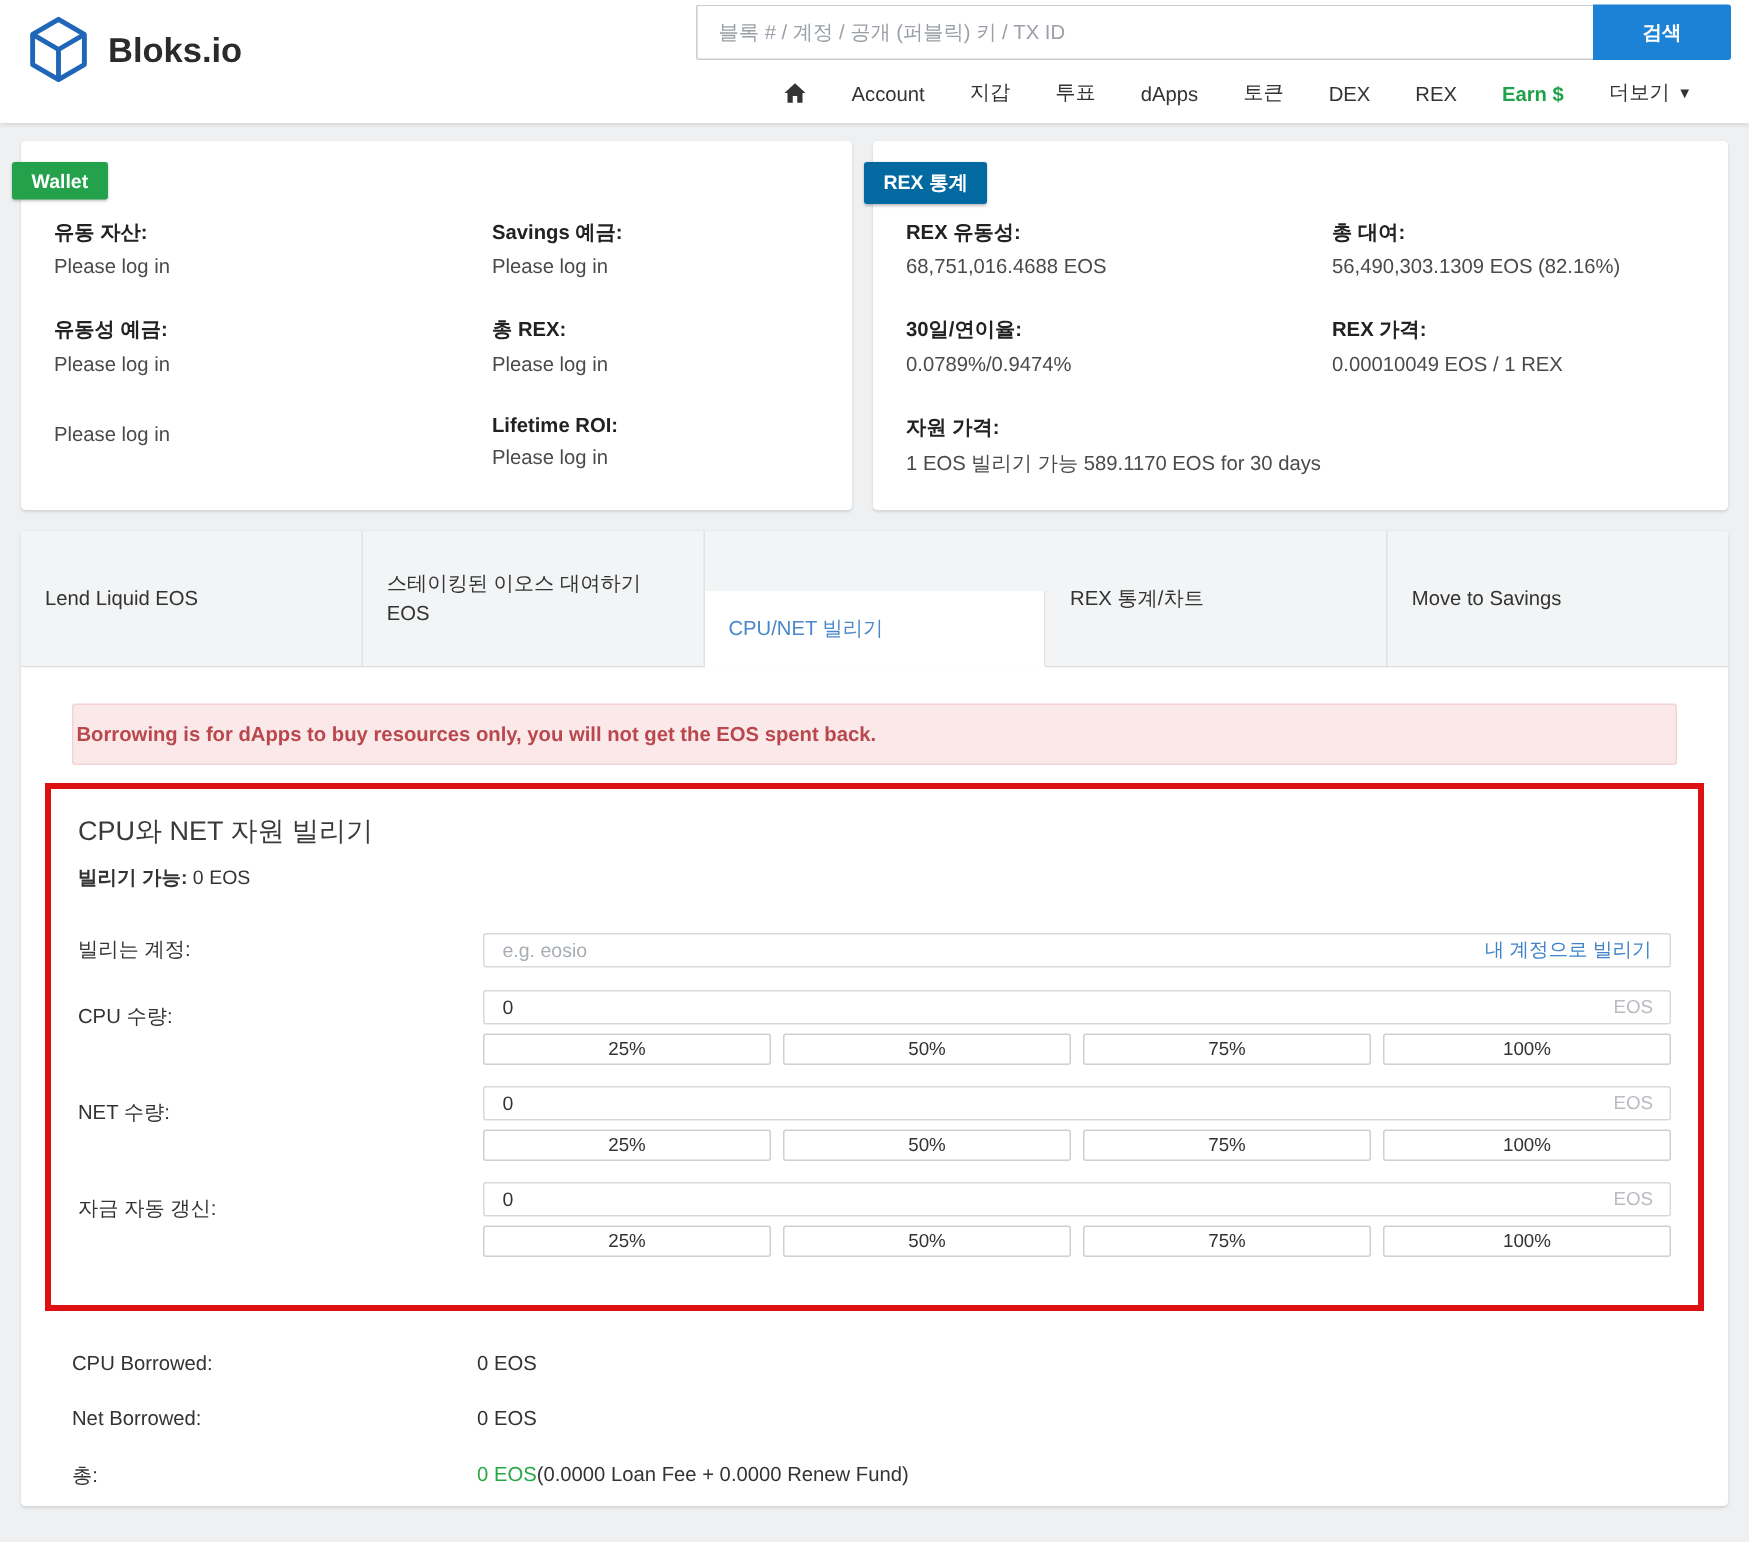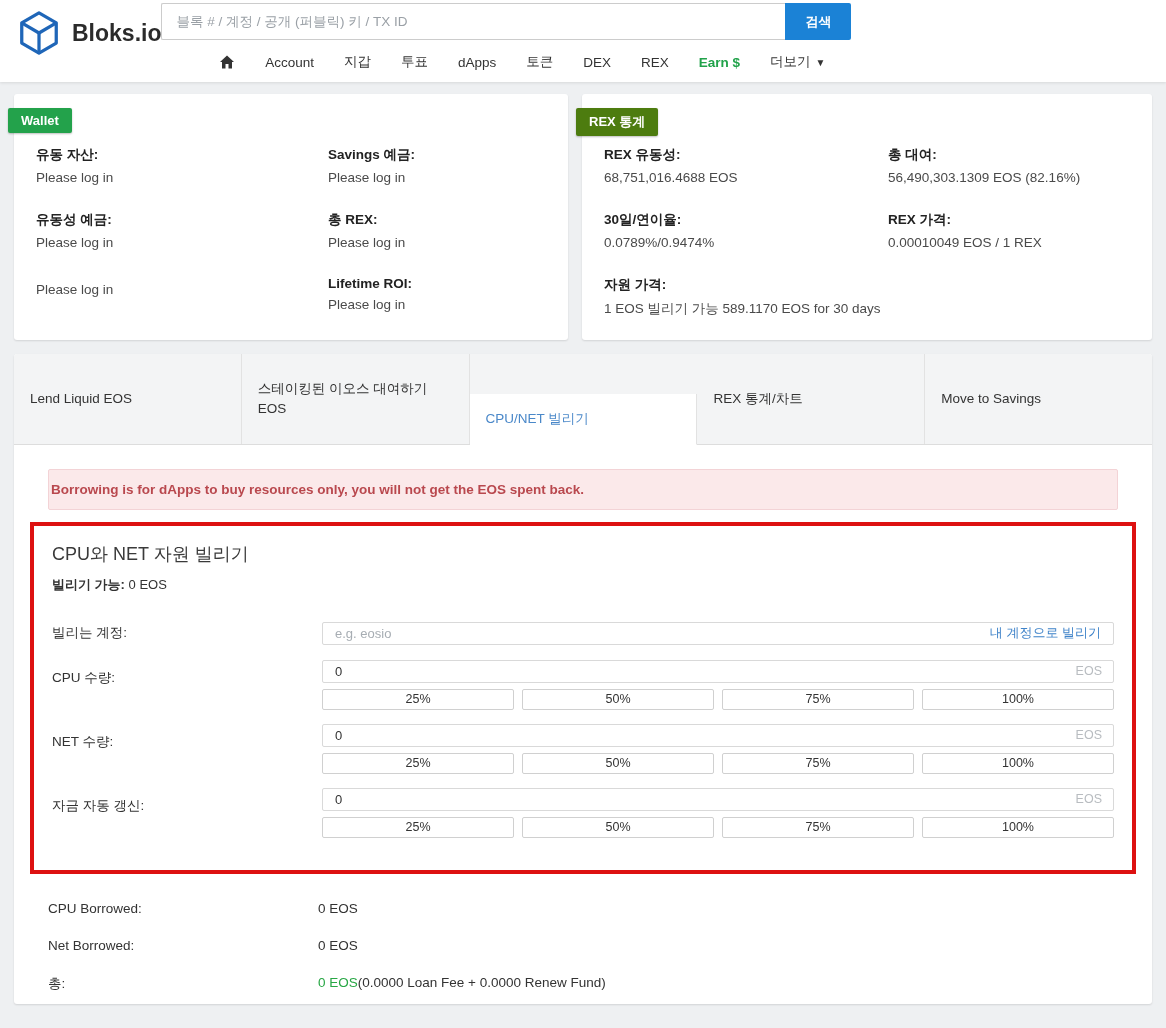--- a/index.html
+++ b/index.html
@@ -6,35 +6,35 @@
   html,body { margin:0; padding:0; }
   body {
     width:1166px; min-height:1028px;
     background:#eef0f2;
     font-family:"Liberation Sans", sans-serif;
     color:#333; font-size:13.5px;
   }
   
   .topbar {
     background:#fff; box-shadow:0 1px 3px rgba(0,0,0,.1);
-    display:flex; justify-content:flex-start;
+    display:flex; justify-content:space-between;
     padding:0 12px 0 16px; height:82px;
   }
   .brand { display:flex; align-items:center; gap:10px; padding-top:10px; align-self:flex-start; }
   .brand-name { font-size:23px; font-weight:bold; color:#2b2b2b; }
   .top-right { width:690px; display:flex; flex-direction:column; }
   .search-row { display:flex; margin-top:3px; }
   .search-row input {
     flex:1; height:37px; border:1px solid #ccc; border-right:none;
     border-radius:2px 0 0 2px; padding:0 14px; font-size:13.5px; color:#333;
     font-family:"Liberation Sans", sans-serif; outline:none;
   }
   .search-row input::placeholder { color:#9aa0a6; }
   .search-btn {
-    width:66px; height:37px; background:#1b82d6; color:#fff; border:none;
+    width:92px; height:37px; background:#1b82d6; color:#fff; border:none;
     font-weight:bold; font-size:13px; border-radius:0 2px 2px 0; cursor:pointer;
     font-family:"Liberation Sans", sans-serif;
   }
   .nav-row { display:flex; justify-content:flex-end; align-items:center; gap:30px; padding:13px 26px 0 0; font-size:13.5px; }
   .nav-item { color:#333; cursor:pointer; white-space:nowrap; display:flex; align-items:center; gap:5px; }
   .nav-item.earn { color:#21a24a; font-weight:bold; }
   .caret { font-size:10px; color:#333; }
   .home-svg { width:16px; height:16px; display:block; }
 
   
@@ -43,21 +43,21 @@
     background:#fff; border-radius:3px; box-shadow:0 1px 2px rgba(0,0,0,.12);
     position:relative; padding:52px 22px 22px 22px;
   }
   .card.wallet { flex:0 0 554px; }
   .card.rex { flex:1; }
   .ribbon {
     position:absolute; top:14px; left:-6px; color:#fff; font-weight:bold;
     font-size:13px; padding:5px 13px; border-radius:2px; box-shadow:0 1px 2px rgba(0,0,0,.25);
   }
   .ribbon.green { background:#23a24b; }
-  .ribbon.blue { background:#4d7c0f; }
+  .ribbon.blue { background:#0369a1; }
   .card-grid { display:grid; grid-template-columns:276px 1fr; row-gap:26px; column-gap:16px; }
   .card.rex .card-grid { grid-template-columns:268px 1fr; }
   .stat .lbl { font-weight:bold; color:#222; }
   .stat .val { margin-top:6px; color:#4a4a4a; }
   .stat.full { grid-column:1 / -1; }
 
   
   .panel { margin:14px 14px 0 14px; background:#fff; border-radius:3px; box-shadow:0 1px 2px rgba(0,0,0,.12); }
   .tabbar { display:flex; background:#f3f4f5; border-bottom:1px solid #ddd; border-radius:3px 3px 0 0; }
   .tab {

